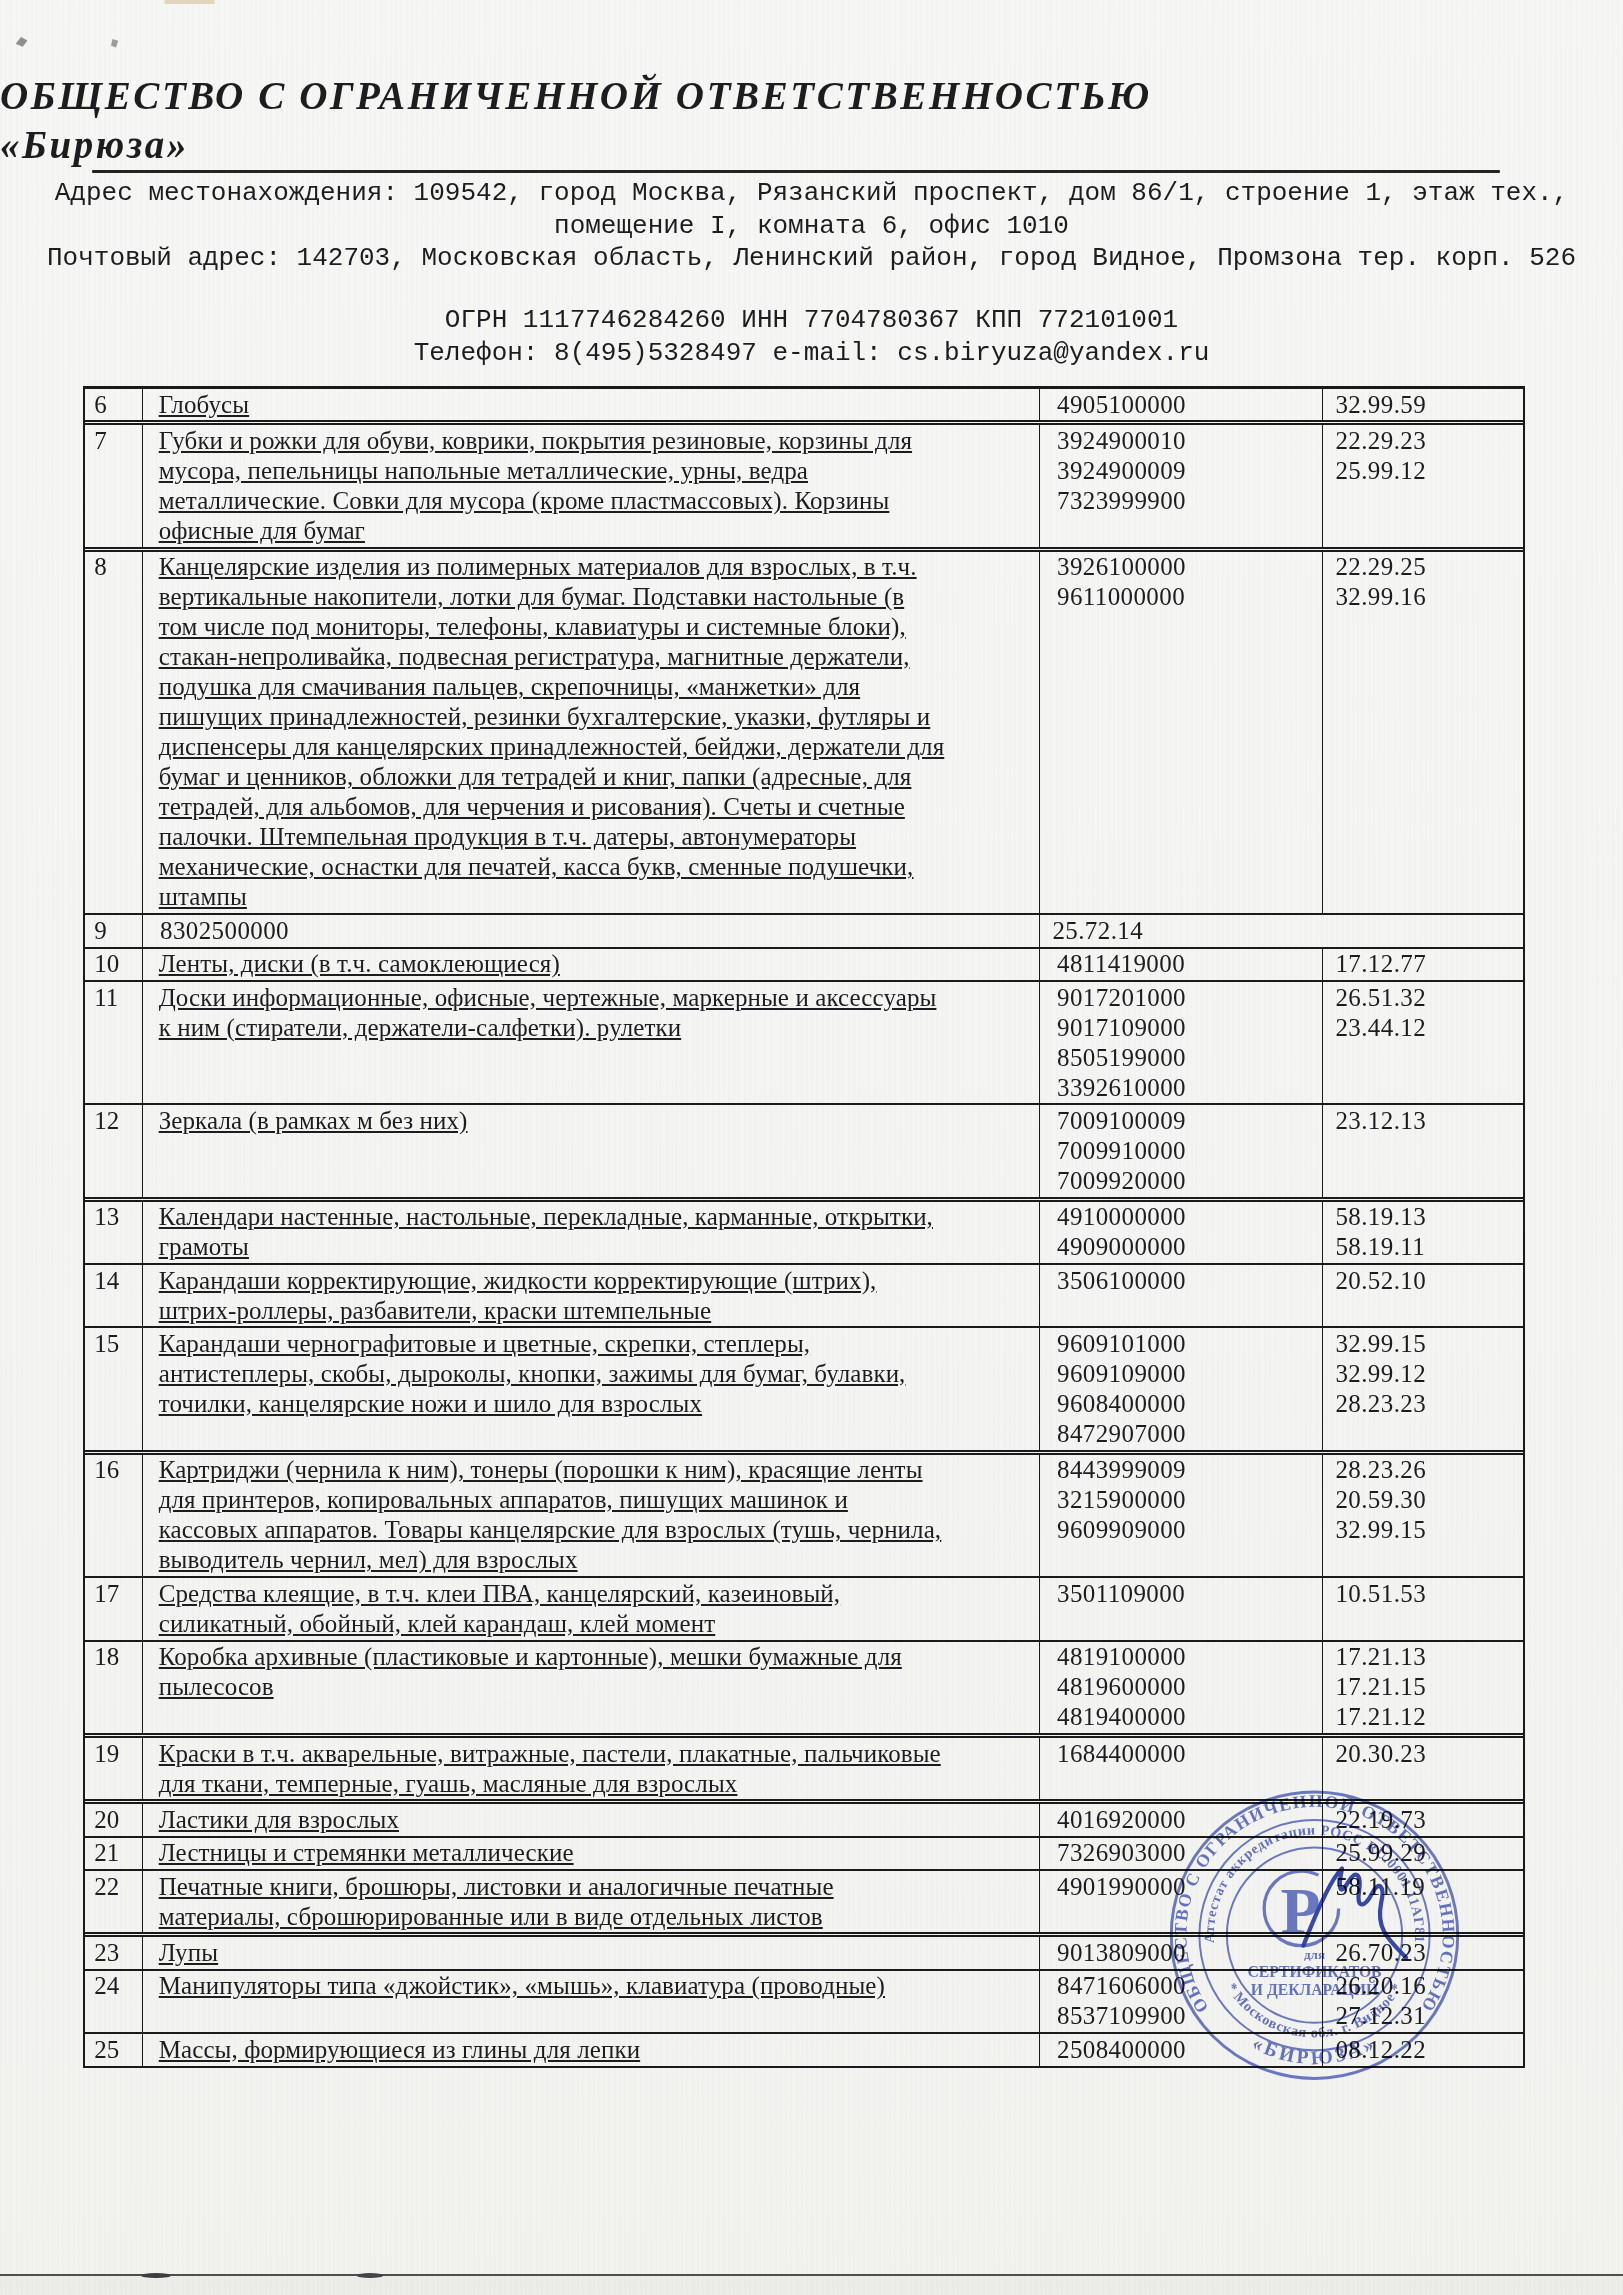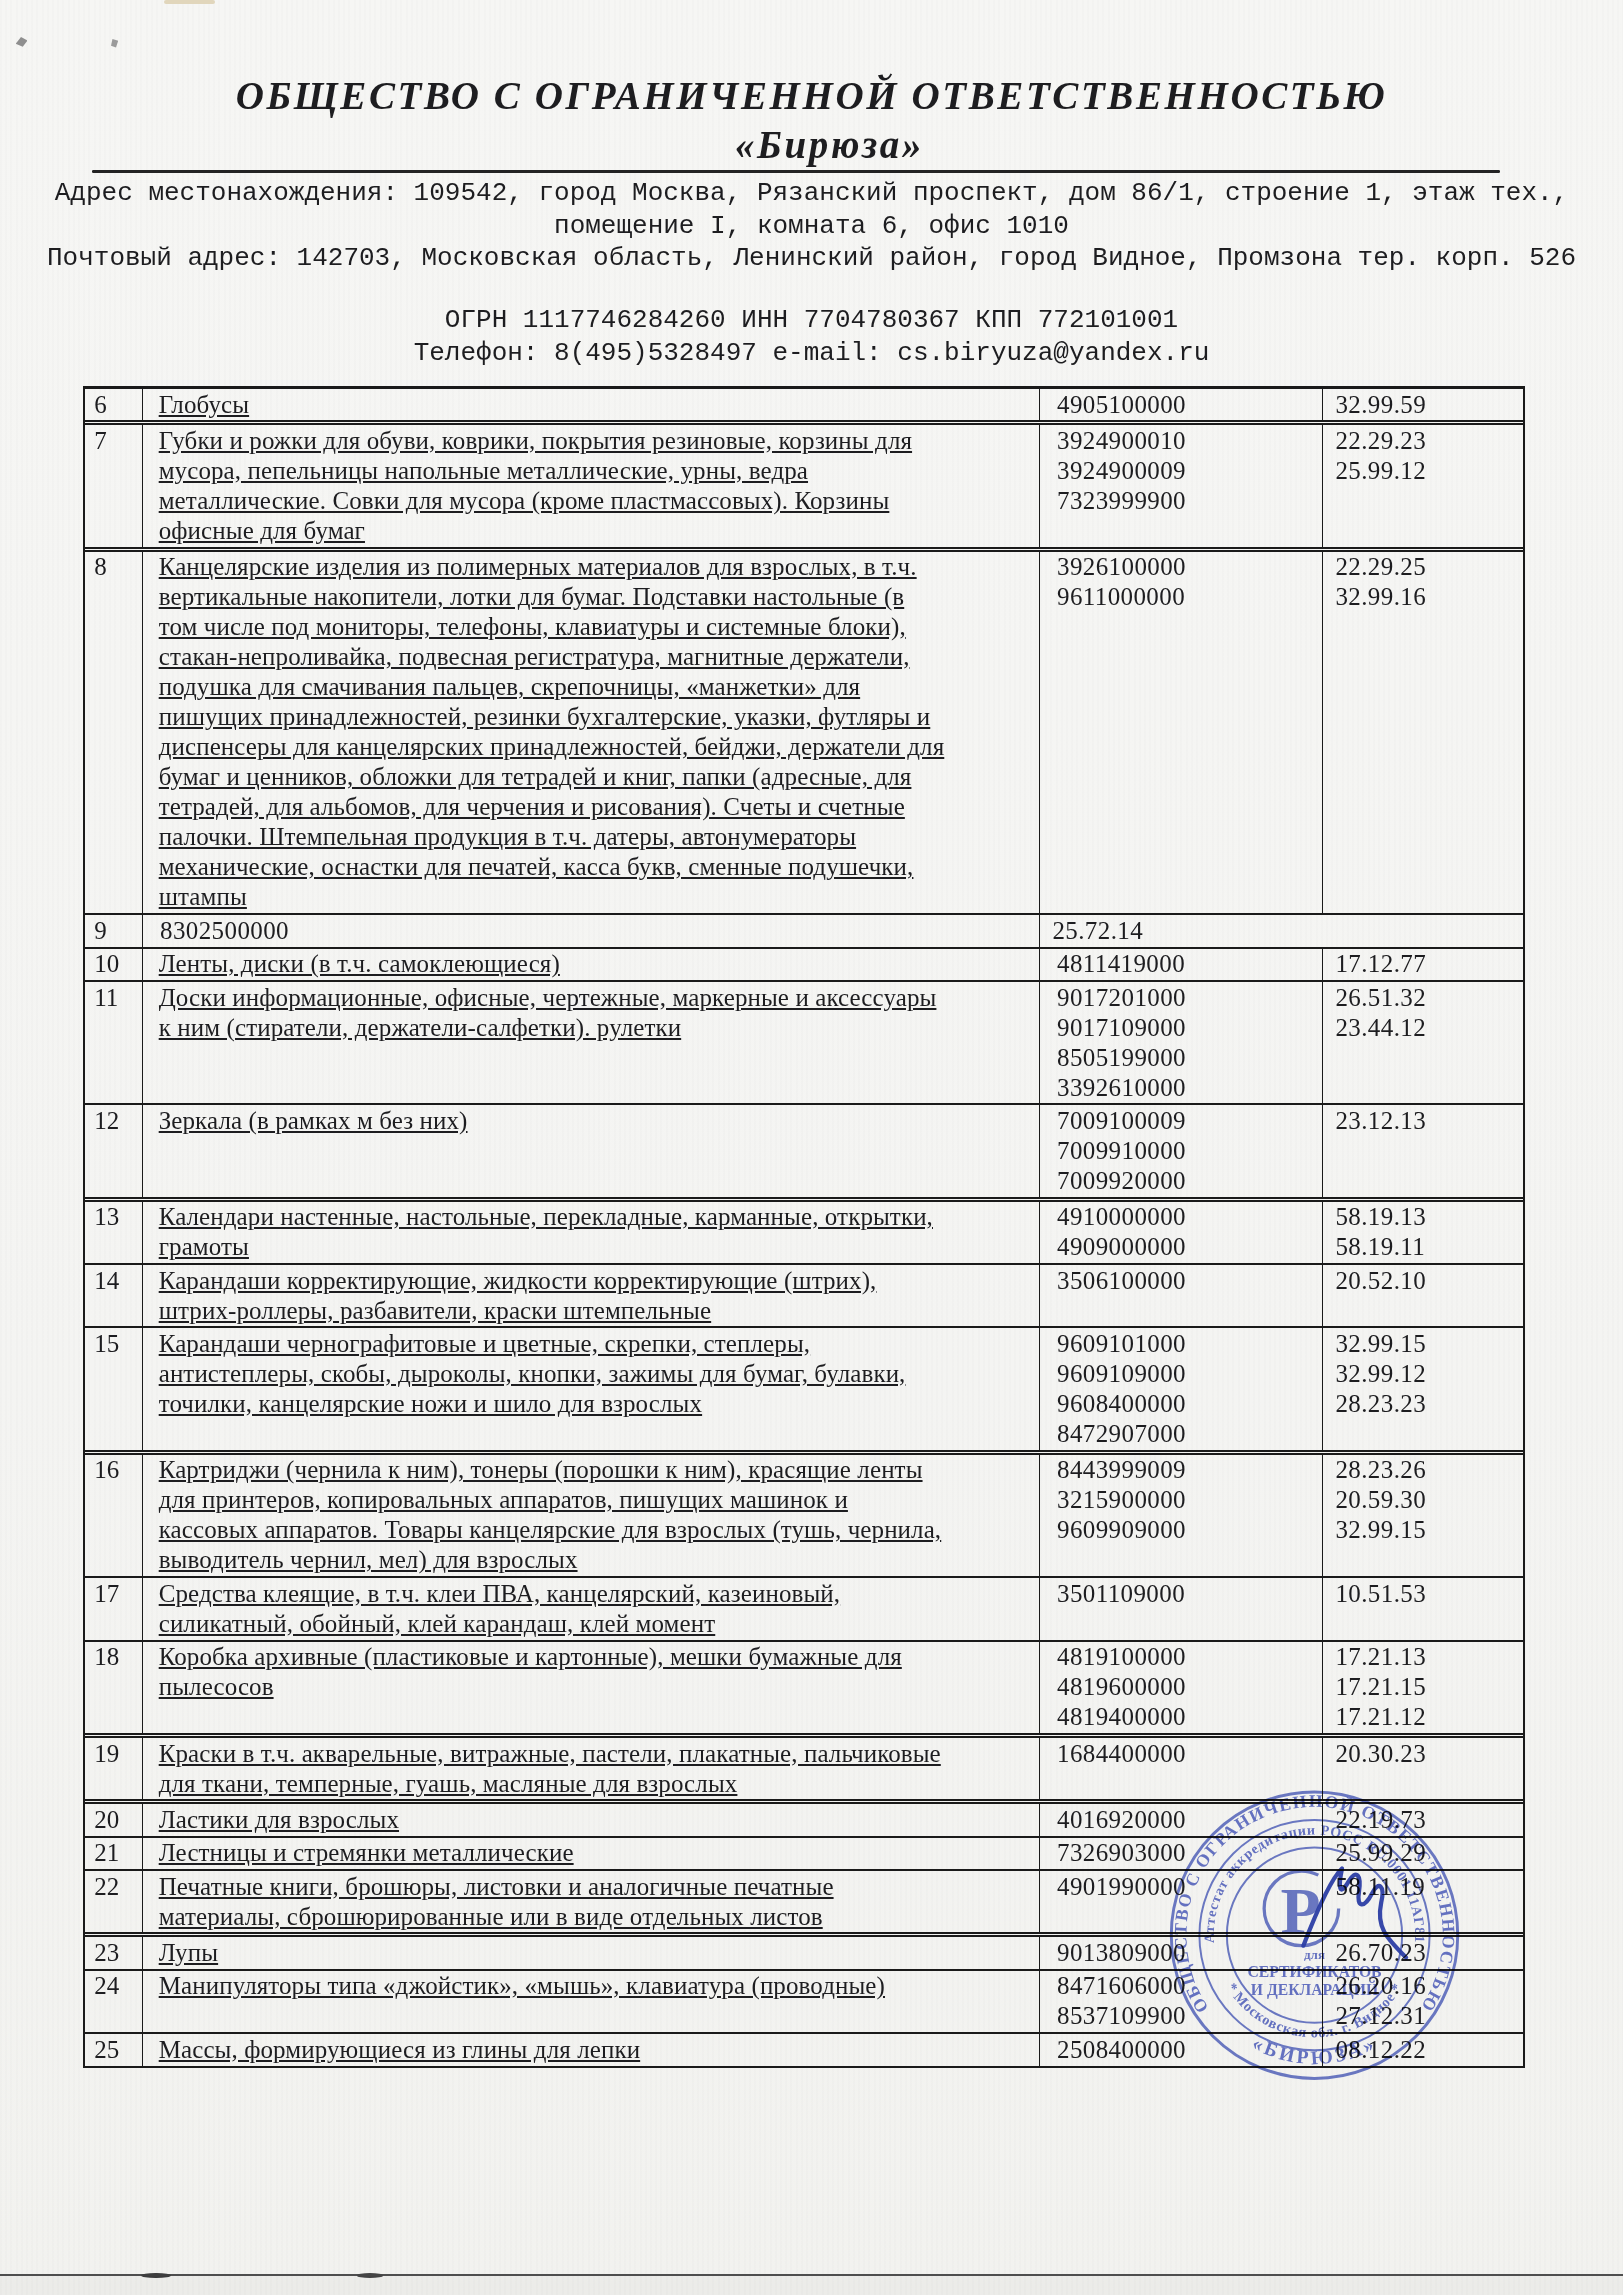--- a/index.html
+++ b/index.html
@@ -25,24 +25,24 @@
          clip-path:polygon(0 70%,45% 0,100% 35%,60% 100%);}
   .mark2{position:absolute;left:111px;top:39px;width:7.2px;height:8.5px;background:#9b9b9b;
          clip-path:polygon(20% 0,100% 20%,70% 100%,0 80%);}
   .smudge{position:absolute;left:164px;top:0;width:51px;height:3.9px;background:#d9c9a4;opacity:.7;border-radius:2px;}
   .edge-line{position:absolute;left:0;top:2274px;width:1623px;height:2px;background:#4e4e4e;}
   .edge-bump1{position:absolute;left:141px;top:2273px;width:30px;height:5.2px;background:#3e3e3e;border-radius:50%;}
   .edge-bump2{position:absolute;left:357px;top:2273px;width:26px;height:4.6px;background:#454545;border-radius:50%;}
   .edge-below{position:absolute;left:0;top:2276px;width:1623px;height:19.6px;background:rgba(0,0,0,0.025);}
 
   
-  .title{position:absolute;left:0;right:0;text-align:center;font-weight:bold;font-style:italic;
+  .title{position:absolute;left:0;right:0;font-weight:bold;font-style:italic;
          font-size:39px;letter-spacing:2.6px;white-space:nowrap;}
   .title1{top:73px;}
-  .title2{top:122px;margin-left:36px;}
+  .title2{top:122px;}
   .rule{position:absolute;left:92px;top:170px;width:1408px;height:3.3px;background:#232323;border-radius:1.3px;}
   .addr{position:absolute;left:0;right:0;text-align:center;font-size:26px;white-space:nowrap;font-family:Liberation Mono, monospace;}
   .addr1{top:178px;} .addr2{top:211px;} .addr3{top:243px;}
   .addr4{top:305px;} .addr5{top:338px;}
 
   
   .doc-table{position:absolute;left:83px;top:386px;width:1442px;box-sizing:border-box;
              border:2px solid #1a1a1a;border-top-width:3.3px;}
   .trow{display:grid;grid-template-columns:58px 897px 283px 1fr;border-bottom:2px solid #1a1a1a;}
   .trow.dbl{border-bottom:5.2px double #1a1a1a;}

